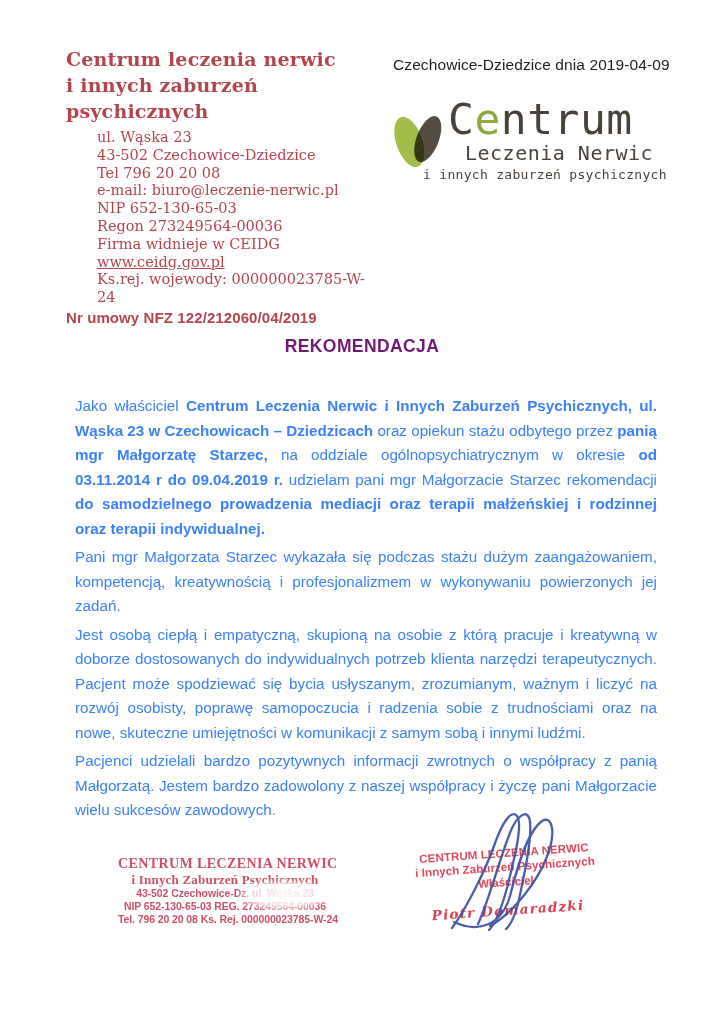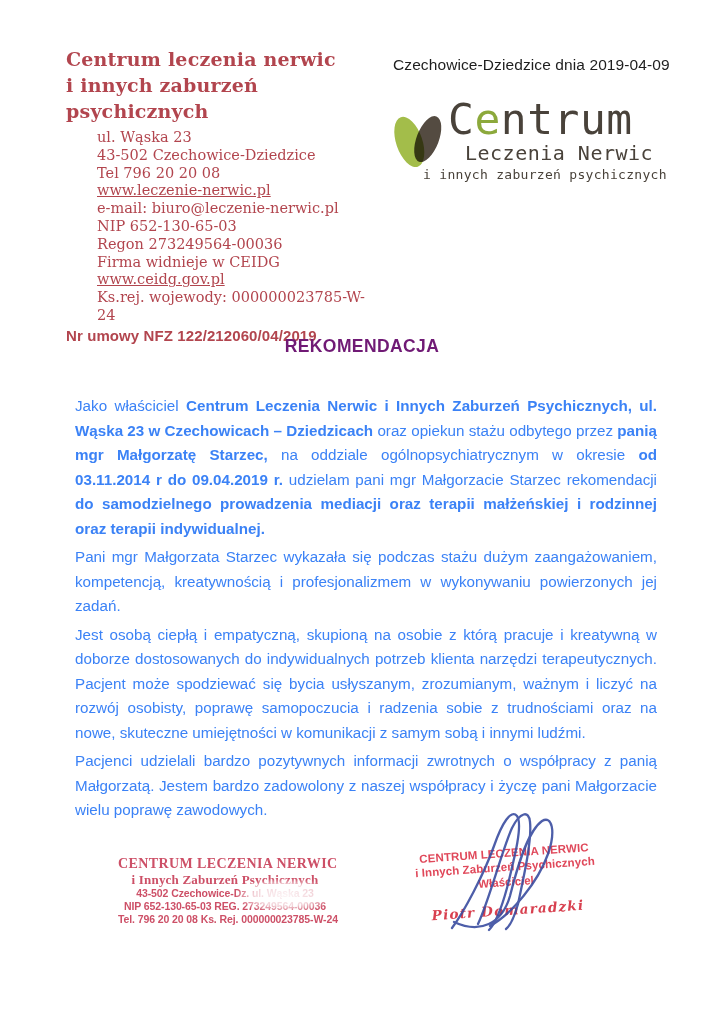--- a/index.html
+++ b/index.html
@@ -95,21 +95,20 @@
 
   <div class="letterhead">
     <div class="lh-name">
       <div>Centrum leczenia nerwic</div>
       <div>i innych zaburzeń psychicznych</div>
     </div>
     <div class="lh-info">
       <div>ul. Wąska 23</div>
       <div>43-502 Czechowice-Dziedzice</div>
       <div>Tel 796 20 20 08</div>
-      <div class="u">www.leczenie-nerwic.pl</div>
       <div>e-mail: biuro@leczenie-nerwic.pl</div>
       <div>NIP 652-130-65-03</div>
       <div>Regon 273249564-00036</div>
       <div><span>Firma widnieje w CEIDG </span><span class="u">www.ceidg.gov.pl</span></div>
       <div>Ks.rej. wojewody: 000000023785-W-24</div>
     </div>
     <div class="lh-nfz">Nr umowy NFZ 122/212060/04/2019</div>
   </div>
 
   <div class="logo">
@@ -123,21 +122,21 @@
       <div class="logo-line3">i innych zaburzeń psychicznych</div>
     </div>
   </div>
 
   <div class="doc-title">REKOMENDACJA</div>
 
   <div class="body-text">
     <p><span>Jako właściciel </span><b>Centrum Leczenia  Nerwic i Innych Zaburzeń Psychicznych, ul. Wąska 23 w Czechowicach – Dziedzicach</b><span> oraz  opiekun stażu odbytego przez </span><b>panią mgr Małgorzatę Starzec,</b><span>   na oddziale ogólnopsychiatrycznym w okresie </span><b>od 03.11.2014 r do 09.04.2019 r.</b><span> udzielam pani mgr Małgorzacie Starzec  rekomendacji </span><b>do samodzielnego prowadzenia mediacji oraz terapii małżeńskiej i rodzinnej oraz terapii indywidualnej.</b></p>
     <p>Pani mgr Małgorzata Starzec wykazała się podczas stażu dużym zaangażowaniem, kompetencją, kreatywnością i profesjonalizmem w wykonywaniu powierzonych jej zadań.</p>
     <p>Jest osobą ciepłą i empatyczną, skupioną na osobie z którą pracuje i kreatywną w doborze dostosowanych do indywidualnych potrzeb klienta narzędzi terapeutycznych. Pacjent może spodziewać się bycia usłyszanym, zrozumianym, ważnym i liczyć na rozwój osobisty, poprawę samopoczucia i radzenia sobie z trudnościami oraz na nowe, skuteczne umiejętności w komunikacji z samym sobą i innymi ludźmi.</p>
-    <p>Pacjenci udzielali bardzo pozytywnych informacji zwrotnych o współpracy z panią Małgorzatą. Jestem bardzo zadowolony z naszej współpracy i życzę pani Małgorzacie wielu poprawę zawodowych.</p>
+    <p>Pacjenci udzielali bardzo pozytywnych informacji zwrotnych o współpracy z panią Małgorzatą. Jestem bardzo zadowolony z naszej współpracy i życzę pani Małgorzacie wielu sukcesów zawodowych.</p>
   </div>
 
   <div class="stamp-left">
     <div class="s-serif1">CENTRUM LECZENIA NERWIC</div>
     <div class="s-serif2">i Innych Zaburzeń Psychicznych</div>
     <div class="s-sans">43-502 Czechowice-Dz.  ul. Wąska 23</div>
     <div class="s-sans">NIP 652-130-65-03  REG. 273249564-00036</div>
     <div class="s-sans">Tel. 796 20 20 08  Ks. Rej. 000000023785-W-24</div>
   </div>
 

